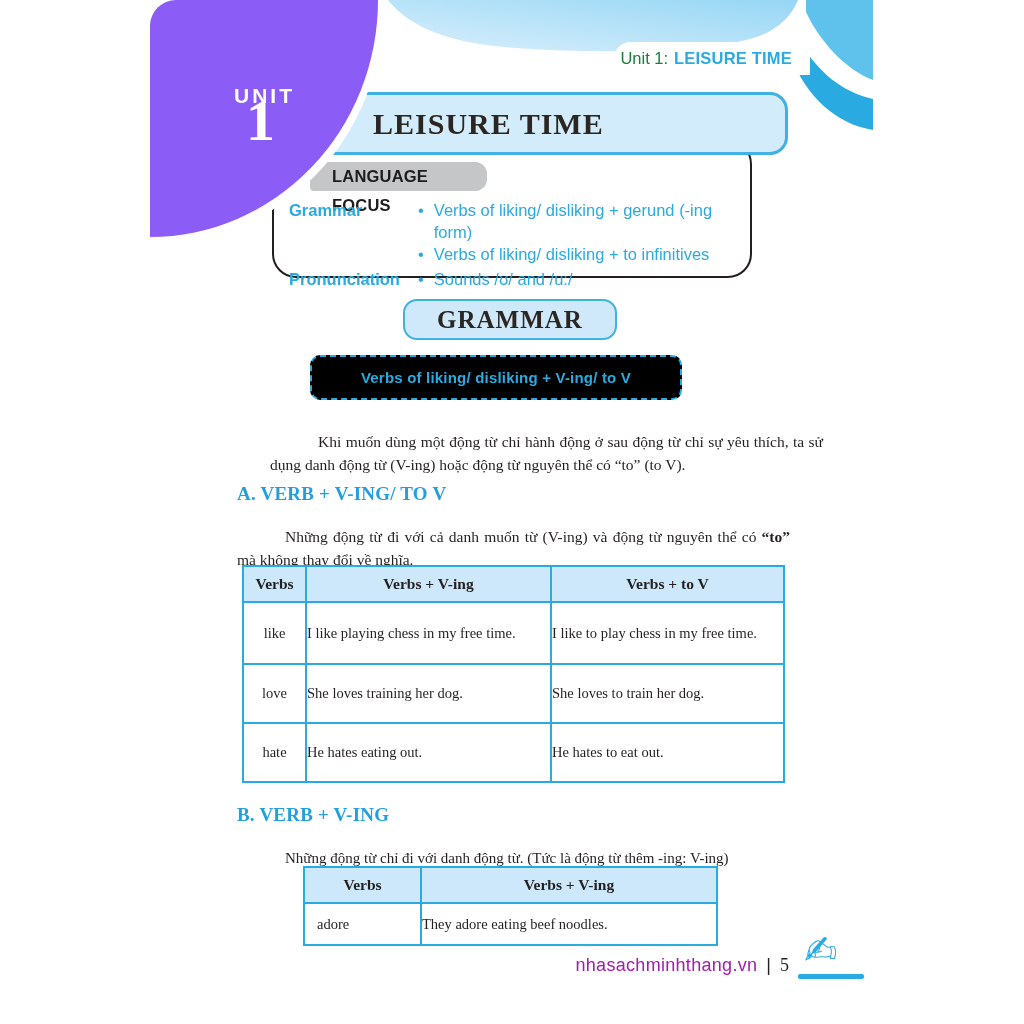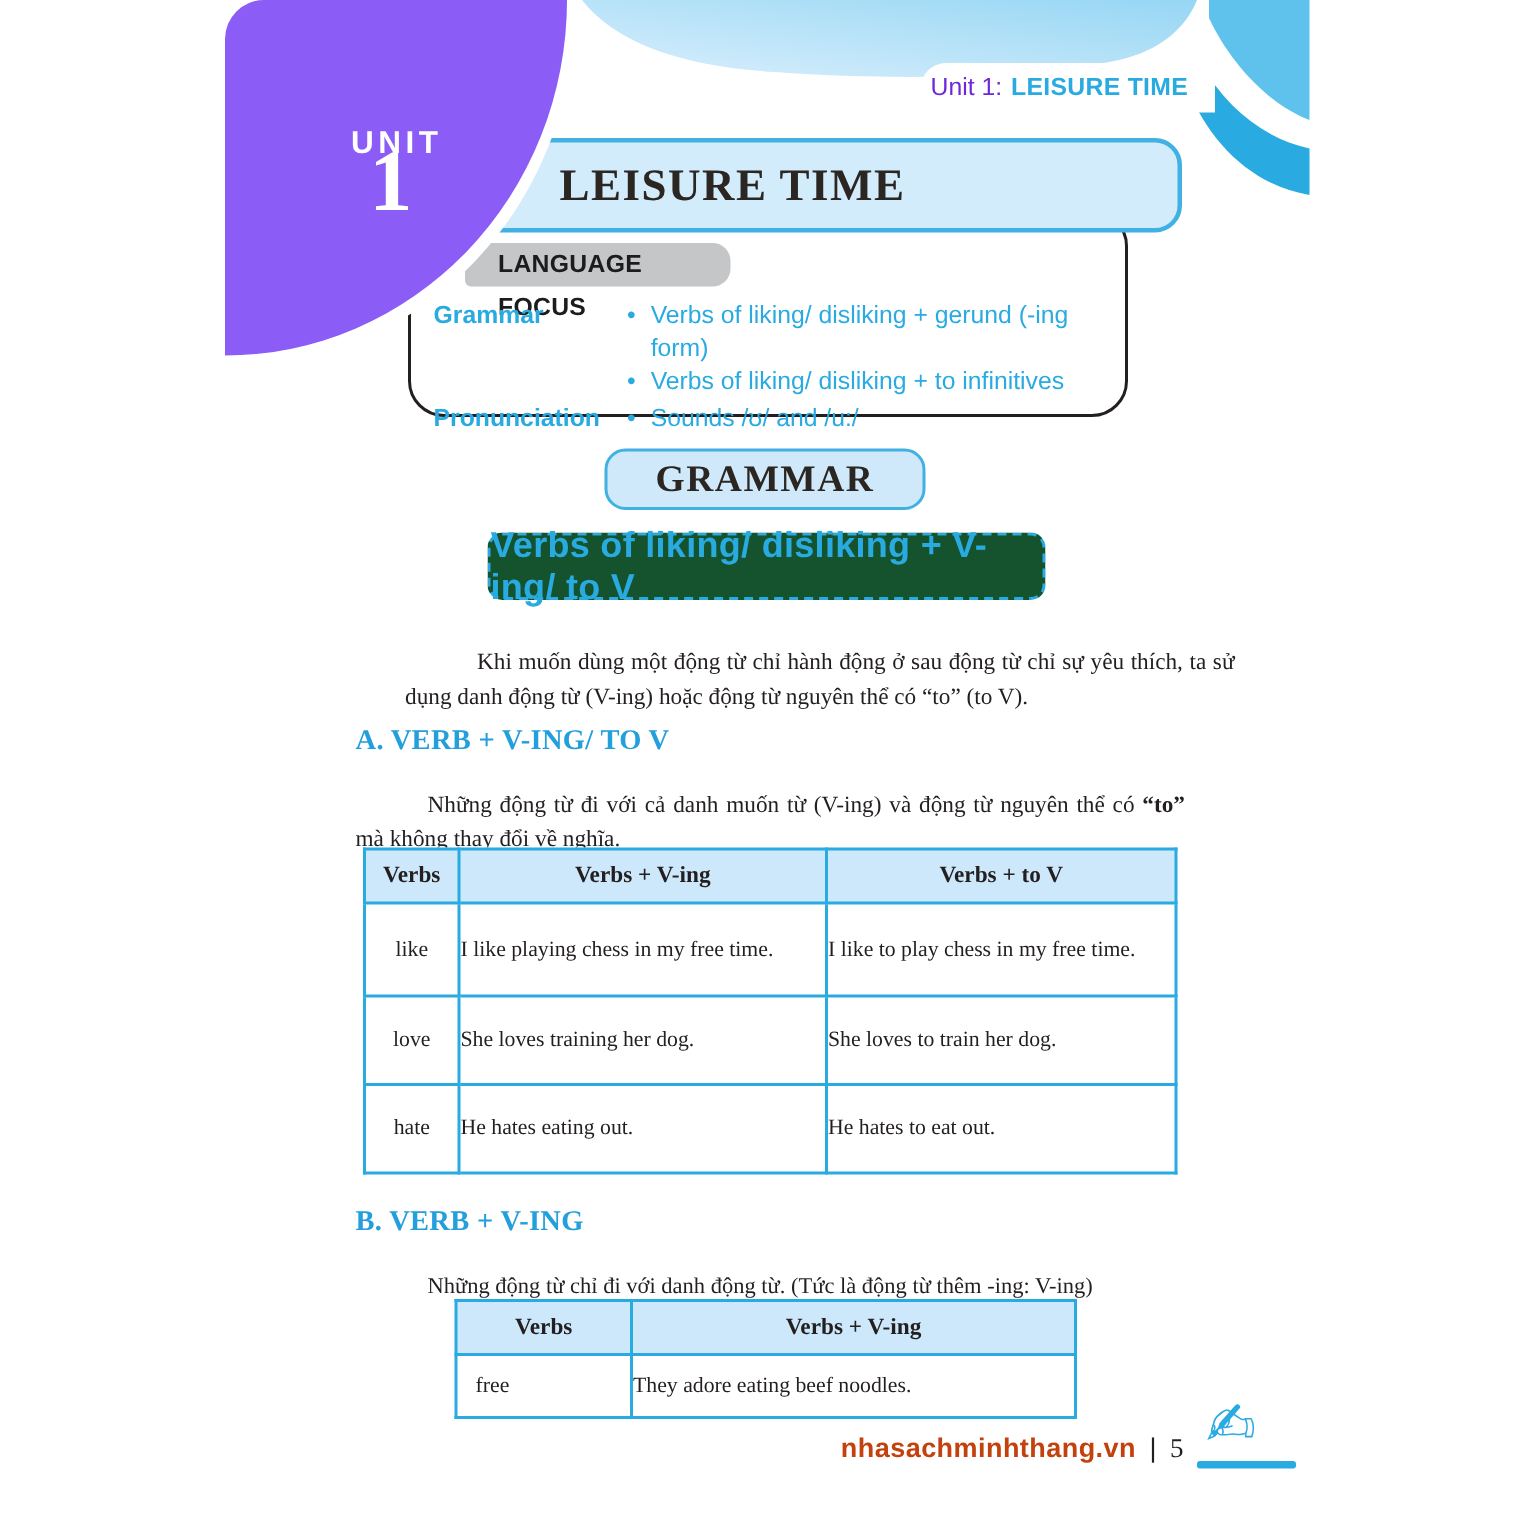--- a/index.html
+++ b/index.html
@@ -4,21 +4,21 @@
 <style>
   html,body{margin:0;padding:0;background:#ffffff;}
   .canvas{position:relative;width:1024px;height:1024px;background:#ffffff;overflow:hidden;
           font-family:"Liberation Sans","DejaVu Sans",sans-serif;color:#231f20;}
 
   
   .deco{position:absolute;left:0;top:0;z-index:0;}
   .unit-tab{position:absolute;left:614px;top:42px;width:196px;height:33px;background:#ffffff;
             border-radius:17px 0 0 17px;display:flex;align-items:center;justify-content:flex-end;
             gap:6px;padding-right:18px;box-sizing:border-box;z-index:1;}
-  .tab-prefix{font-size:16.5px;color:#6d28d9;}
+  .tab-prefix{font-size:16.5px;color:#15803d;}
   .tab-title{font-size:16.5px;font-weight:bold;color:#29abe2;letter-spacing:0.2px;}
 
   .blob{position:absolute;left:150px;top:0;width:228px;height:237px;background:#8b5cf6;
         border-radius:26px 0 100% 0;z-index:5;box-shadow:5px 7px 0 0 #ffffff;}
   .unit-word{position:absolute;left:84px;top:84px;color:#ffffff;font-weight:bold;
              font-size:21px;letter-spacing:3px;}
   .unit-num{position:absolute;left:96px;top:92px;color:#ffffff;font-weight:bold;font-size:58px;
             line-height:1;font-family:"Liberation Serif",serif;}
 
   .title-box{position:absolute;left:310px;top:92px;width:478px;height:63px;background:#d3ecfb;
@@ -38,24 +38,24 @@
   .lf-items{flex:1;}
   .lf-item{display:flex;gap:10px;color:#29abe2;font-size:16.5px;line-height:22px;}
   .lf-item .dot{flex:0 0 auto;}
 
   
   .banner{position:absolute;left:403px;top:299px;width:214px;height:41px;background:#cfe9fb;
           border:2.5px solid #41b0e3;border-radius:14px;box-sizing:border-box;
           display:flex;align-items:center;justify-content:center;
           font-family:"Liberation Serif","DejaVu Serif",serif;font-weight:bold;font-size:25px;
           letter-spacing:1px;color:#2b2622;}
-  .topic{position:absolute;left:325px;top:355px;width:372px;height:45px;background:#14532d;
+  .topic{position:absolute;left:310px;top:355px;width:372px;height:45px;background:#000000;
          border:2px dashed #29abe2;border-radius:10px;box-sizing:border-box;
          display:flex;align-items:center;justify-content:center;
-         font-weight:bold;font-size:24px;color:#29abe2;letter-spacing:0.2px;}
+         font-weight:bold;font-size:15px;color:#29abe2;letter-spacing:0.2px;}
 
   
   .para{position:absolute;left:237px;width:553px;font-family:"Liberation Serif","DejaVu Serif",serif;
         font-size:15.5px;line-height:23px;color:#231f20;text-align:justify;text-indent:48px;}
   .p-intro{top:414px;margin-left:33px;}
   .p-a{top:509px;}
   .p-b{top:832px;text-align:left;white-space:nowrap;font-size:15px;}
   .h-blue{position:absolute;left:237px;font-family:"Liberation Serif","DejaVu Serif",serif;
           font-weight:bold;font-size:19px;color:#239fdb;letter-spacing:0.2px;}
   .h-a{top:483px;}
@@ -71,21 +71,21 @@
   .t2{left:303px;top:866px;width:413px;}
   .t1 thead tr{height:36px;} .t1 tr.r0{height:62px;} .t1 tr.rx{height:39px;}
   .t2 thead tr{height:36px;} .t2 tbody tr{height:42px;}
   td.verb{text-align:center;padding:20px 2px;}
   td.just{text-align:justify;}
   .t2 td.word{padding-left:12px;}
 
   
   .footer{position:absolute;left:520px;top:934px;width:346px;height:48px;display:flex;
           align-items:flex-end;justify-content:flex-end;gap:9px;}
-  .site{color:#c2410c;font-size:18px;font-weight:bold;letter-spacing:0.3px;padding-bottom:6px;}
+  .site{color:#a21caf;font-size:18px;font-weight:normal;letter-spacing:0.3px;padding-bottom:6px;}
   .sep{color:#231f20;font-size:18px;padding-bottom:6px;}
   .pnum{color:#231f20;font-size:18px;font-family:"Liberation Serif",serif;padding-bottom:6px;}
   .hand{position:relative;width:68px;height:48px;flex:0 0 auto;}
   .hand .glyph{position:absolute;left:6px;top:-6px;font-size:40px;line-height:1.1;color:#29abe2;
                font-family:"DejaVu Sans",sans-serif;}
   .hand .bar{position:absolute;left:0;bottom:3px;width:66px;height:5px;background:#29abe2;border-radius:2px;}
 </style>
 </head>
 <body>
 
@@ -193,21 +193,21 @@
         <col style="width:296px">
       </colgroup>
     <thead>
       <tr>
         <th>Verbs</th>
         <th>Verbs + V-ing</th>
       </tr>
     </thead>
     <tbody>
       <tr>
-        <td class="word">free</td>
+        <td class="word">adore</td>
         <td>They adore eating beef noodles.</td>
       </tr>
     </tbody>
   </table>
 
   <div class="footer">
     <span class="site">nhasachminhthang.vn</span>
     <span class="sep">|</span>
     <span class="pnum">5</span>
     <span class="hand">

